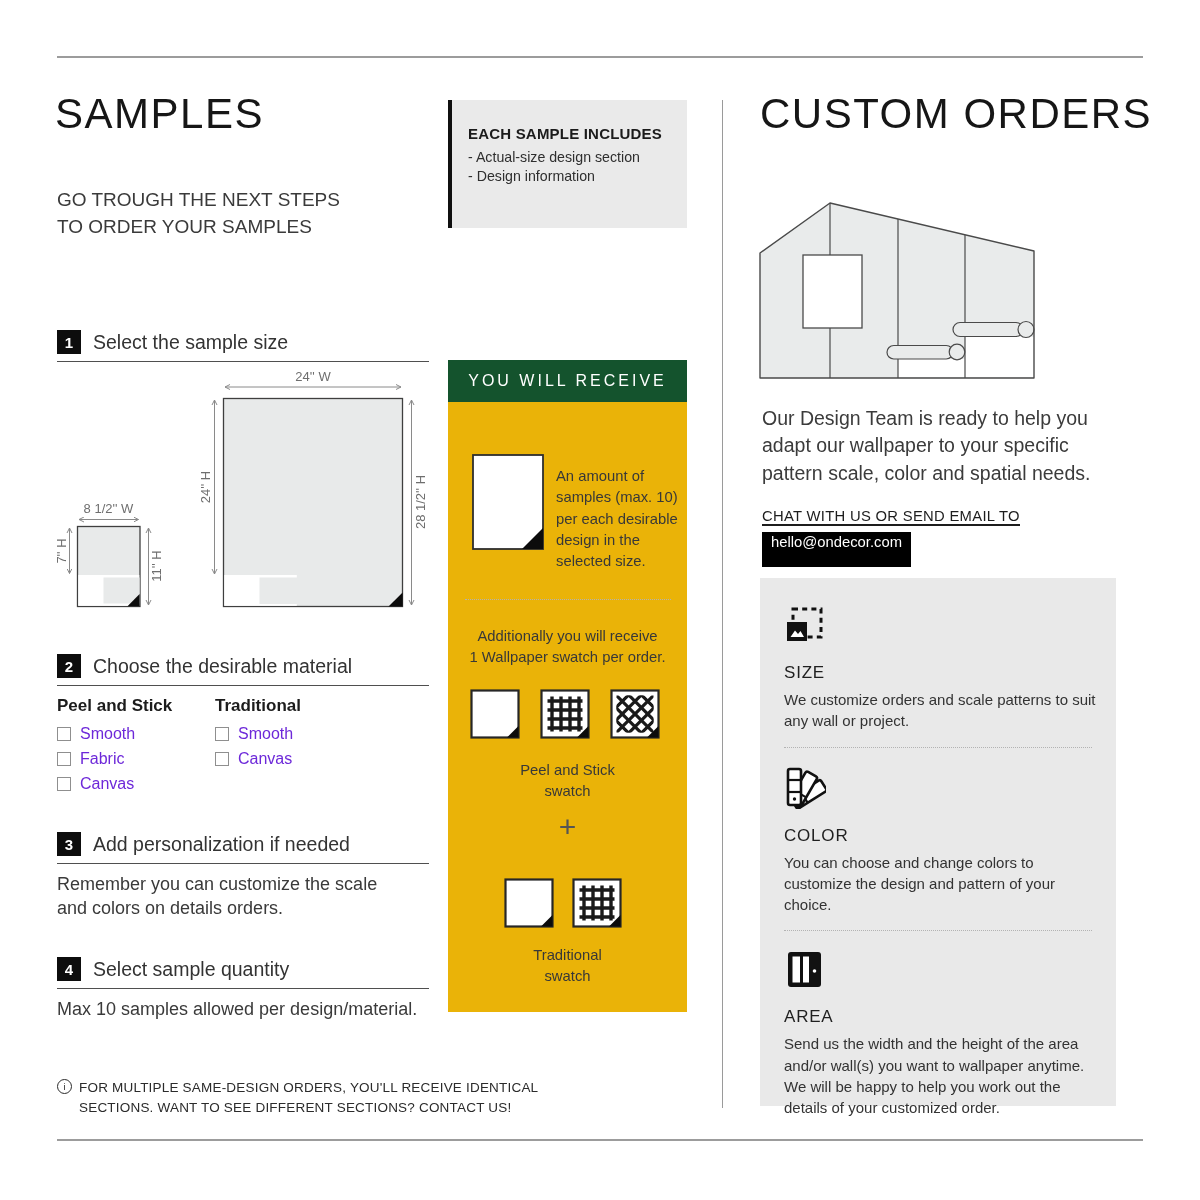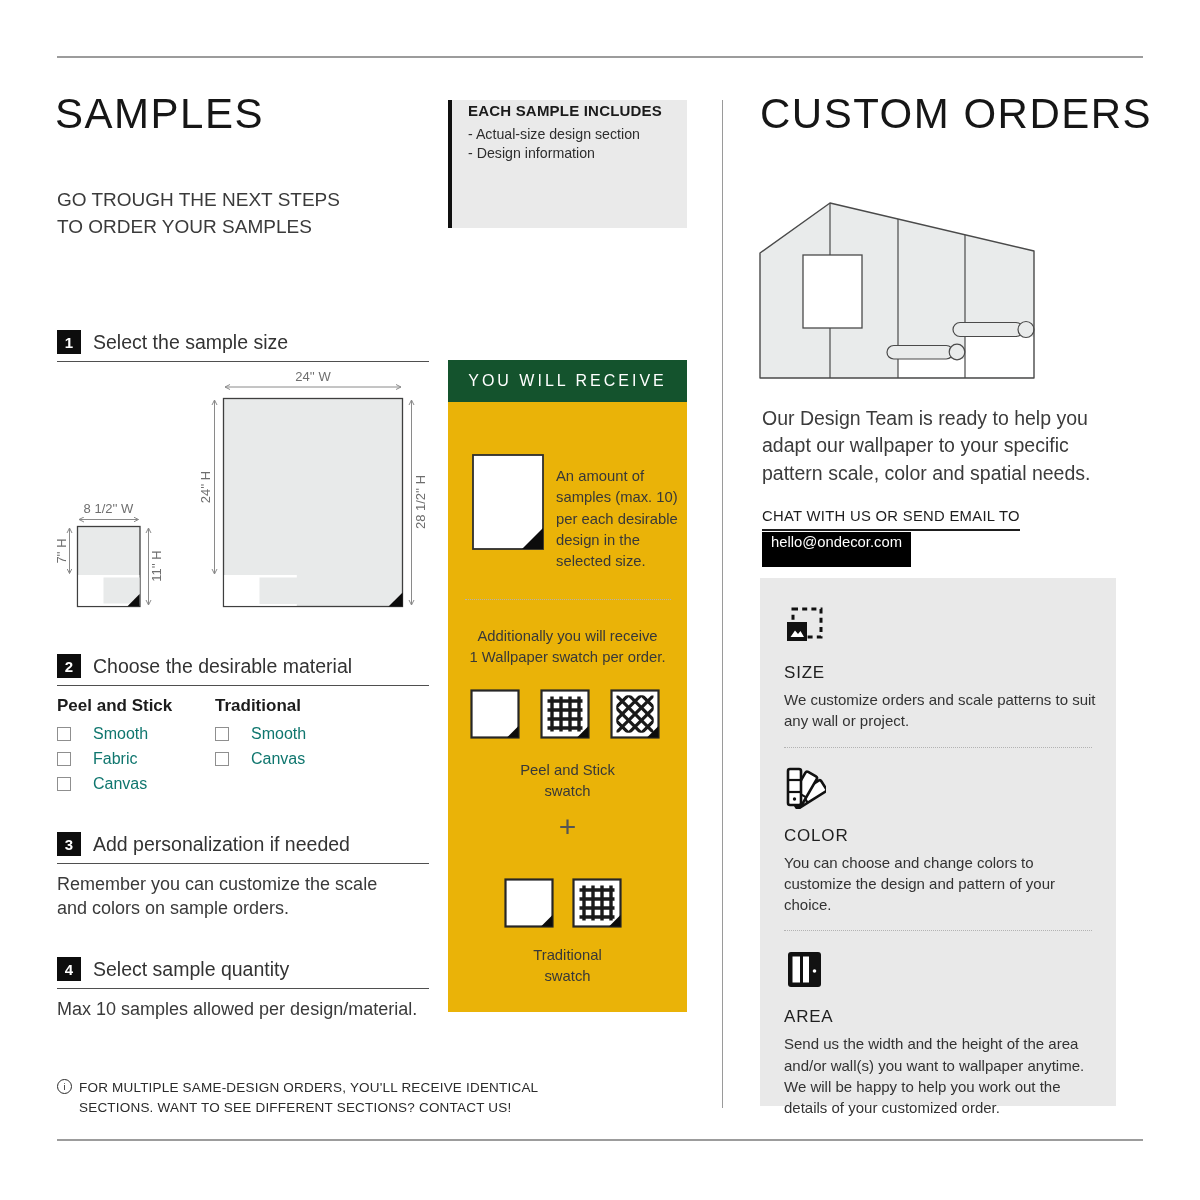--- a/index.html
+++ b/index.html
@@ -7,53 +7,53 @@
     width:1200px;height:1200px;position:relative;background:#fff;
     font-family:"Liberation Sans", sans-serif;color:#2e2e2e;overflow:hidden;
   }
   .abs{position:absolute;}
   .hr{position:absolute;height:2px;background:#9c9c9c;left:57px;width:1086px;}
   
   .big-title{font-size:42px;letter-spacing:1.5px;color:#161616;font-weight:400;white-space:nowrap;}
   .intro{font-size:19px;line-height:1.42;color:#3a3a3a;}
   
   .includes-box{left:448px;top:100px;width:239px;height:128px;background:#eaeaea;
-    border-left:4px solid #101010;box-sizing:border-box;padding:2px 10px 0 16px;}
+    border-left:4px solid #101010;box-sizing:border-box;padding:25px 10px 0 16px;}
   .includes-title{font-size:15px;font-weight:bold;color:#1b1b1b;margin-bottom:6px;letter-spacing:0.2px;}
   .includes-item{font-size:14.2px;line-height:1.32;color:#2e2e2e;padding-left:9px;text-indent:-9px;}
   
   .step{left:57px;width:372px;display:flex;align-items:center;gap:12px;
     border-bottom:1.5px solid #4f4f4f;padding-bottom:7px;box-sizing:border-box;}
   .badge{width:24px;height:24px;background:#0d0d0d;color:#fff;font-size:15px;font-weight:bold;
     display:flex;align-items:center;justify-content:center;flex:0 0 24px;}
   .step-label{font-size:19.5px;color:#333;white-space:nowrap;}
   
   .mat-title{font-size:17px;font-weight:bold;color:#1c1c1c;margin-bottom:9px;}
-  .opt{font-size:16px;color:#0f766e;margin-bottom:7px;display:flex;align-items:center;gap:22px;}
+  .opt{font-size:16px;color:#6d28d9;margin-bottom:7px;display:flex;align-items:center;gap:9px;}
   .cbx{width:12px;height:12px;border:1.5px solid #8f8f8f;background:#fff;flex:0 0 12px;}
   .note{font-size:18px;line-height:1.35;color:#3a3a3a;}
   
   .footnote{left:57px;top:1078px;display:flex;gap:7px;align-items:flex-start;}
   .info-circle{width:13px;height:13px;border:1.3px solid #2b2b2b;border-radius:50%;flex:0 0 13px;
     font-size:9.5px;color:#2b2b2b;display:flex;align-items:center;justify-content:center;margin-top:1px;}
   .footnote-text{width:470px;font-size:13.5px;letter-spacing:0.2px;line-height:1.45;color:#2b2b2b;}
   
   .receive-bar{left:448px;top:360px;width:239px;height:42px;background:#14532d;color:#fff;
     font-size:16px;letter-spacing:3px;display:flex;align-items:center;justify-content:center;}
   .receive-panel{left:448px;top:402px;width:239px;height:610px;background:#eab308;}
   .receive-panel .abs{position:absolute;}
   .samples-text{left:108px;top:64px;width:126px;font-size:14.8px;line-height:1.44;color:#383838;}
   .dotted{border-top:1.5px dotted #b3b3b3;height:0;}
   .centered-txt{text-align:center;font-size:14.8px;line-height:1.45;color:#383838;}
   .plus{font-size:30px;color:#555;font-weight:400;text-align:center;}
   
   .v-divider{left:722px;top:100px;width:1px;height:1008px;background:#9a9a9a;}
   .custom-intro{left:762px;top:405px;width:358px;font-size:19.5px;line-height:1.4;color:#3b3b3b;}
   .chat-label{left:762px;top:508px;font-size:14.8px;letter-spacing:0.3px;color:#1d1d1d;
-    border-bottom:2px solid #1d1d1d;padding-bottom:5px;display:inline-block;}
+    border-bottom:2px solid #1d1d1d;display:inline-block;}
   .email-badge{left:762px;top:532px;background:#000;color:#fff;font-size:14.8px;padding:2px 9px 17px;display:inline-block;}
   .features-box{left:760px;top:578px;width:356px;height:528px;background:#e9e9e9;
     box-sizing:border-box;padding:28px 24px 5px 24px;}
   .feat-title{font-size:17px;letter-spacing:0.8px;color:#1f1f1f;margin:13px 0 6px;}
   .feat-text{font-size:15px;line-height:1.42;color:#333;width:320px;}
   .feat-divider{border-top:1.5px dotted #b3b3b3;margin:15px 0 19px;}
   svg text{font-family:"Liberation Sans", sans-serif;}
 </style>
 </head>
 <body>
@@ -139,21 +139,21 @@
   <div class="opt">
       <span class="cbx"></span>
       <span>Canvas</span>
     </div>
 </div>
 
 <div class="abs step" style="top:832px">
   <div class="badge">3</div>
   <div class="step-label">Add personalization if needed</div>
 </div>
-<div class="abs note" style="left:57px;top:872px;width:355px">Remember you can customize the scale and colors on sample orders.</div>
+<div class="abs note" style="left:57px;top:872px;width:355px">Remember you can customize the scale and colors on details orders.</div>
 
 <div class="abs step" style="top:957px">
   <div class="badge">4</div>
   <div class="step-label">Select sample quantity</div>
 </div>
 <div class="abs note" style="left:57px;top:997px;width:400px">Max 10 samples allowed per design/material.</div>
 
 <div class="abs footnote">
   <span class="info-circle">i</span>
   <span class="footnote-text">FOR MULTIPLE SAME-DESIGN ORDERS, YOU'LL RECEIVE IDENTICAL SECTIONS. WANT TO SEE DIFFERENT SECTIONS? CONTACT US!</span>

